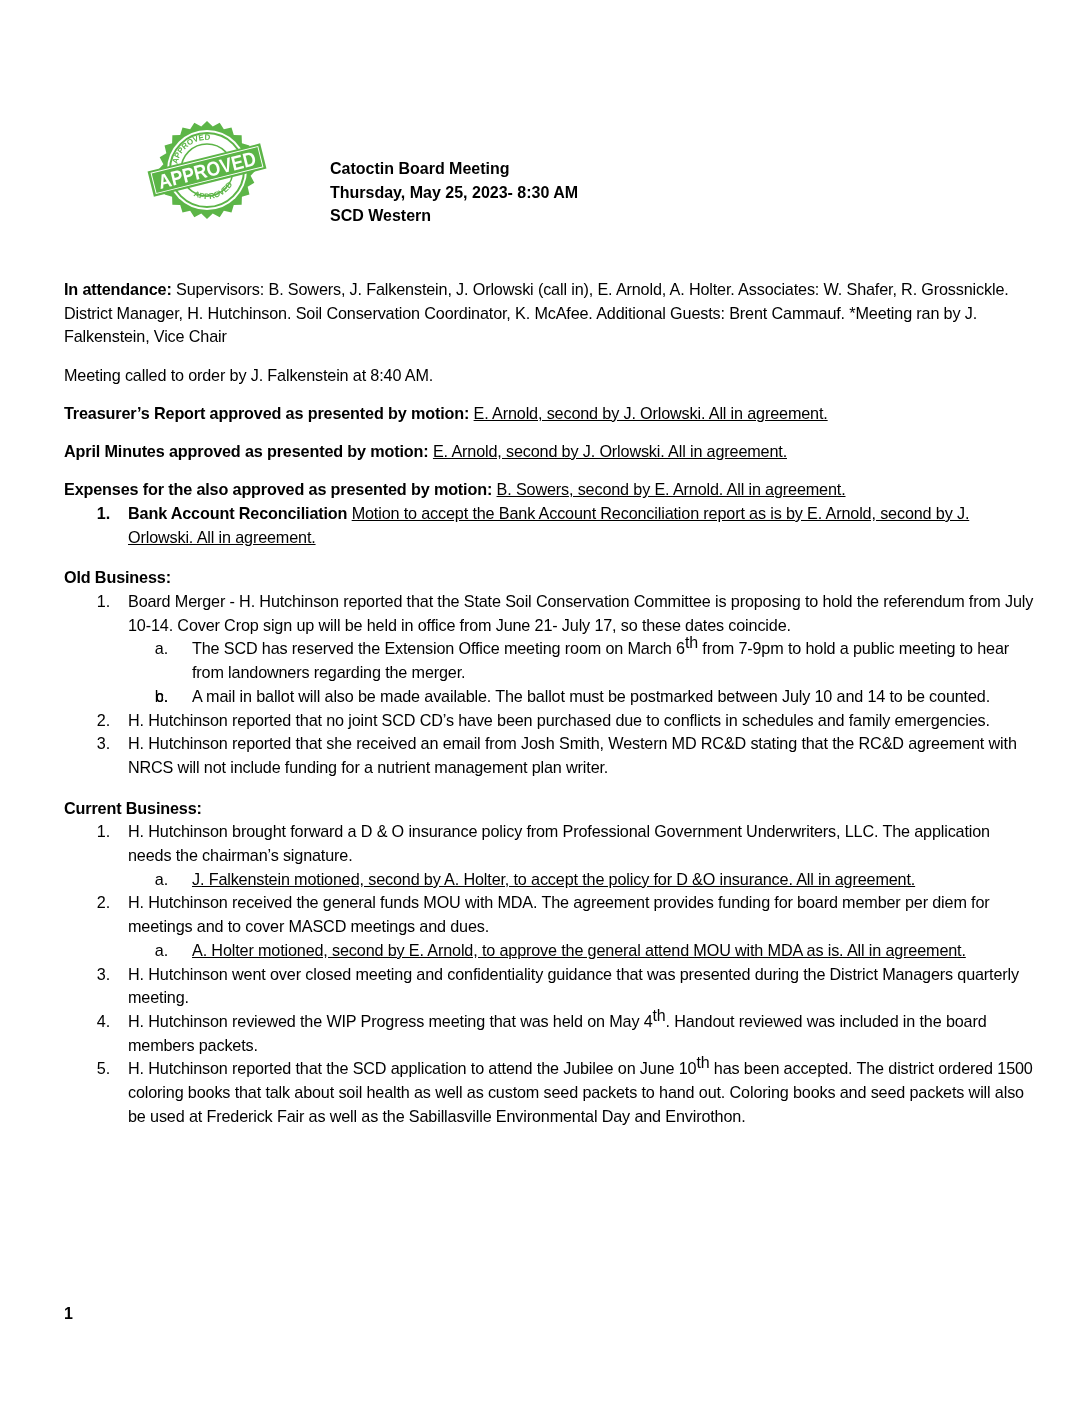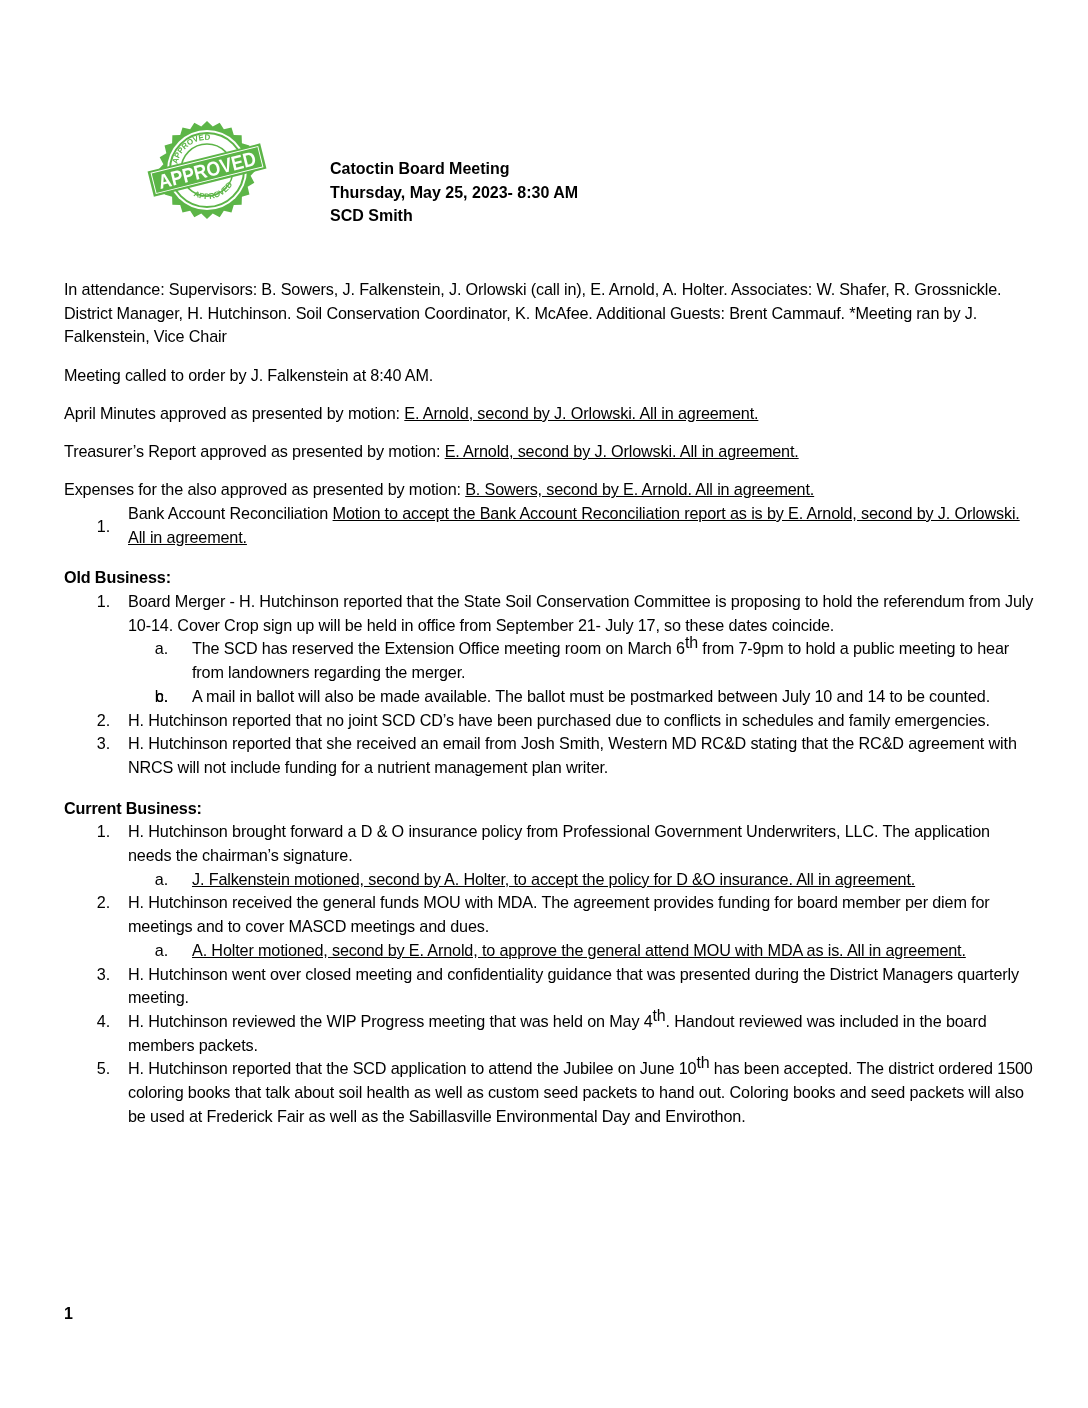--- a/index.html
+++ b/index.html
@@ -6,21 +6,21 @@
   body { width:1088px; height:1408px; position:relative; overflow:hidden;
          font-family:"Liberation Sans", sans-serif; color:#000; }
   .page { position:absolute; left:0; top:0; width:1088px; height:1408px; }
   .stamp { position:absolute; left:146px; top:120px; width:122px; height:100px; }
   .header { position:absolute; left:330px; top:157px; width:430px; text-align:left;
             font-weight:bold; font-size:16px; line-height:23.5px; }
   .body-text { position:absolute; left:64px; top:278px; width:970px;
                font-size:16.2px; line-height:23.7px; letter-spacing:-0.15px; }
   p { margin:0; }
   .para { margin-bottom:14.5px; }
-  b { font-weight:normal;margin-top:13px; }
+  b { font-weight:bold; }
   u { text-decoration:underline; }
   ol { margin:0; padding:0; list-style:none; }
   .lvl1 { position:relative; padding-left:64px; }
   .lvl1 > .num { position:absolute; left:0; width:46px; text-align:right; }
   .lvl2 { position:relative; padding-left:64px; }
   .lvl2 > .num { position:absolute; left:0; width:40px; text-align:right; }
   .sub { padding-left:64px; }
   sup { font-size:16px; line-height:0; }
   .heading { font-weight:bold; margin-top:0; }
   .gap { height:17px; }
@@ -53,51 +53,51 @@
           <rect x="-55" y="-10.5" width="110" height="21" fill="none" stroke="#ffffff" stroke-width="1"></rect>
           <text x="0" y="7" text-anchor="middle" font-size="20" font-weight="bold" fill="#ffffff" font-family="Liberation Sans, sans-serif" textLength="100" lengthAdjust="spacingAndGlyphs">APPROVED</text>
         </g>
       </g>
     </svg>
   </div>
 
   <div class="header">
     <div>Catoctin Board Meeting</div>
     <div>Thursday, May 25, 2023- 8:30 AM</div>
-    <div>SCD Smith</div>
+    <div>SCD Western</div>
   </div>
 
   <div class="body-text">
     <p class="para">
       <b>In attendance:</b><span> Supervisors:  B. Sowers, J. Falkenstein, J. Orlowski (call in), E. Arnold, A. Holter. Associates: W. Shafer, R. Grossnickle. District Manager, H. Hutchinson. Soil Conservation Coordinator, K. McAfee. Additional Guests: Brent Cammauf. *Meeting ran by J. Falkenstein, Vice Chair</span>
     </p>
     <p class="para">Meeting called to order by J. Falkenstein at 8:40 AM.</p>
 
     <p class="para">
-      <b>April Minutes approved as presented by motion:</b> <u>E. Arnold, second by J. Orlowski. All in agreement.</u>
+      <b>Treasurer’s Report approved as presented by motion:</b> <u>E. Arnold, second by J. Orlowski. All in agreement.</u>
     </p>
     <p class="para">
-      <b>Treasurer’s Report approved as presented by motion:</b> <u>E. Arnold, second by J. Orlowski. All in agreement.</u>
+      <b>April Minutes approved as presented by motion:</b> <u>E. Arnold, second by J. Orlowski. All in agreement.</u>
     </p>
     <p>
       <b>Expenses for the also approved as presented by motion:</b> <u>B. Sowers, second by E. Arnold. All in agreement.</u>
     </p>
     <ol>
       <li class="lvl1">
         <b class="num">1.</b>
         <b>Bank Account Reconciliation</b> <u>Motion to accept the Bank Account Reconciliation report as is by E. Arnold, second by J. Orlowski. All in agreement.</u>
       </li>
     </ol>
 
     <div class="gap"></div>
     <p class="heading">Old Business:</p>
     <ol>
       <li class="lvl1">
         <span class="num">1.</span>
-        <span>Board Merger - H. Hutchinson reported that the State Soil Conservation Committee is proposing to hold the referendum from July 10-14. Cover Crop sign up will be held in office from September 21- July 17, so these dates coincide.</span>
+        <span>Board Merger - H. Hutchinson reported that the State Soil Conservation Committee is proposing to hold the referendum from July 10-14. Cover Crop sign up will be held in office from June 21- July 17, so these dates coincide.</span>
       </li>
       <li class="sub">
         <div class="lvl2">
           <span class="num">a.</span>
           <span>The SCD has reserved the Extension Office meeting room on March 6</span><sup>th</sup><span> from 7-9pm to hold a public meeting to hear from landowners regarding the merger.</span>
         </div>
         <div class="lvl2">
           <span class="num">b.</span>
         </div>
         <div class="lvl2">

